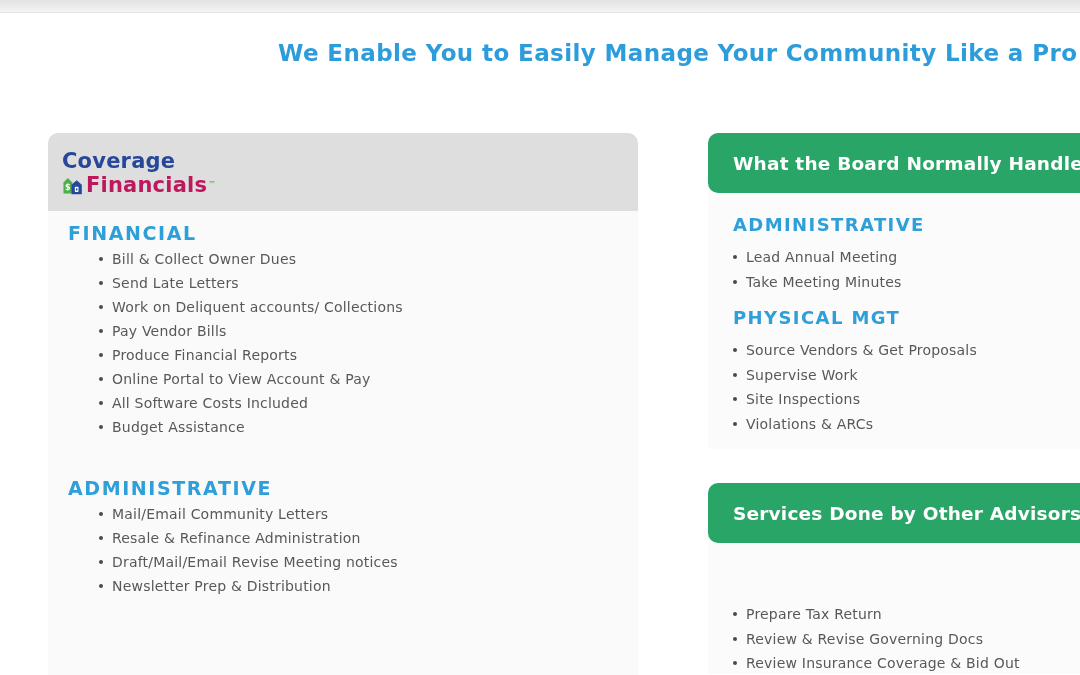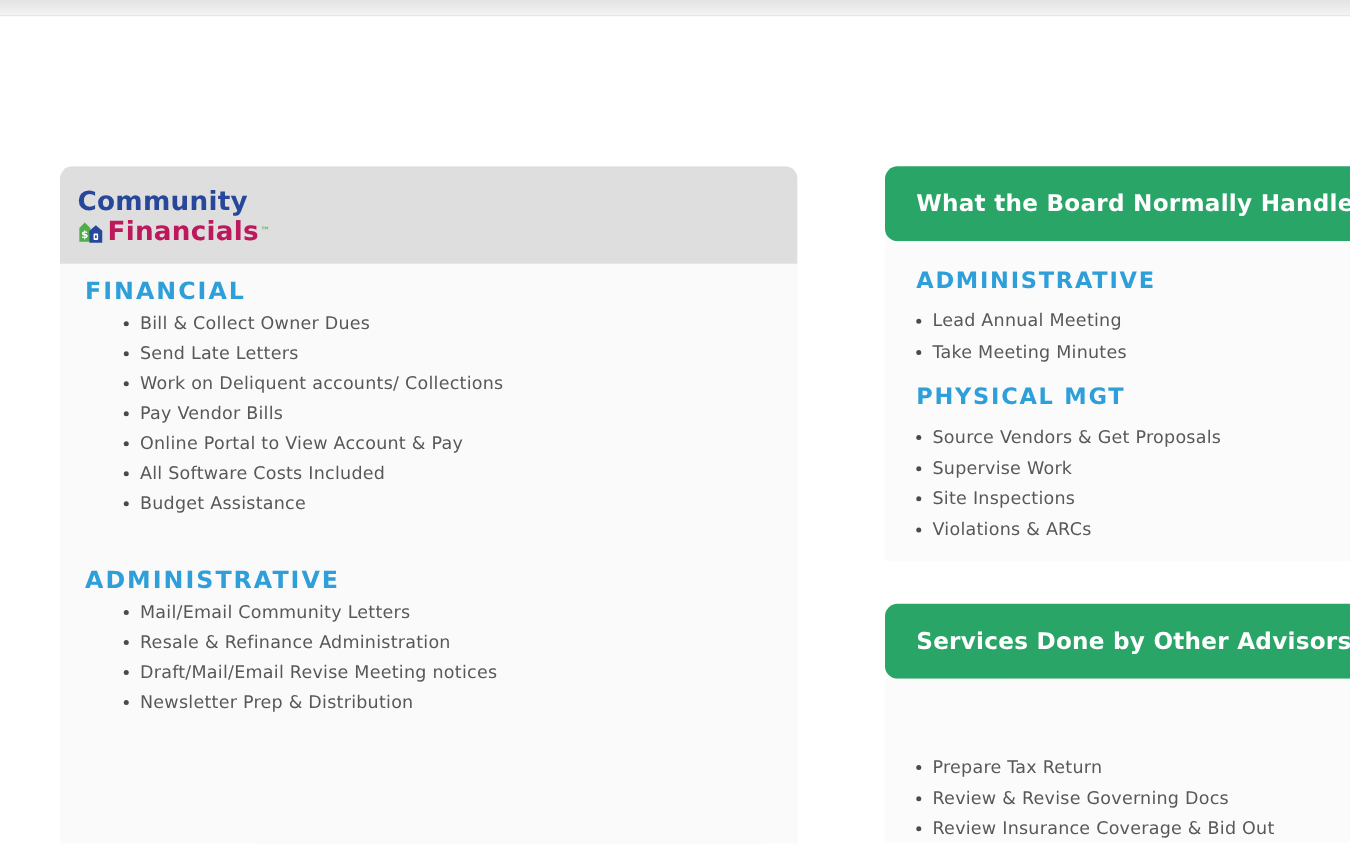--- a/index.html
+++ b/index.html
@@ -67,43 +67,45 @@
   .panel-body h3.second { margin-top:14px; }
   .panel-body li.bullet-item { line-height:24.5px; }
 </style>
 </head>
 <body>
 
 <div class="viewport">
 
   <div class="topbar"></div>
 
+  <h1 class="page-title">We Enable You to Easily Manage Your Community Like a Pro</h1>
 
   <div class="left-card">
     <div class="card-header">
-      <div class="logo-line1">Community</div>
+      <div class="logo-line1">Coverage</div>
       <div class="logo-line2">
         <svg class="logo-icon" viewBox="0 0 30 27" aria-hidden="true">
           <path d="M2 10 L8 4 L14 10 L14 25 L2 25 Z" fill="#4FAE49"></path>
           <text x="8" y="21" font-size="11" font-weight="bold" fill="#ffffff" text-anchor="middle" font-family="DejaVu Sans, sans-serif">$</text>
           <path d="M13 13 L20 7 L27 13 L27 26 L13 26 Z" fill="#27479A"></path>
           <rect x="17.5" y="16" width="5" height="7" rx="1" fill="#ffffff"></rect>
           <rect x="19" y="18" width="2" height="3" fill="#27479A"></rect>
         </svg>
         <span class="word2">Financials</span>
         <span class="tm">™</span>
       </div>
     </div>
     <div class="card-body">
       <h2 class="sec-heading">FINANCIAL</h2>
       <ul>
           <li class="bullet-item">Bill &amp; Collect Owner Dues</li>
           <li class="bullet-item">Send Late Letters</li>
           <li class="bullet-item">Work on Deliquent accounts/ Collections</li>
           <li class="bullet-item">Pay Vendor Bills</li>
+          <li class="bullet-item">Produce Financial Reports</li>
           <li class="bullet-item">Online Portal to View Account &amp; Pay</li>
           <li class="bullet-item">All Software Costs Included</li>
           <li class="bullet-item">Budget Assistance</li>
         </ul>
       <h2 class="sec-heading second">ADMINISTRATIVE</h2>
       <ul>
           <li class="bullet-item">Mail/Email Community Letters</li>
           <li class="bullet-item">Resale &amp; Refinance Administration</li>
           <li class="bullet-item">Draft/Mail/Email Revise Meeting notices</li>
           <li class="bullet-item">Newsletter Prep &amp; Distribution</li>

